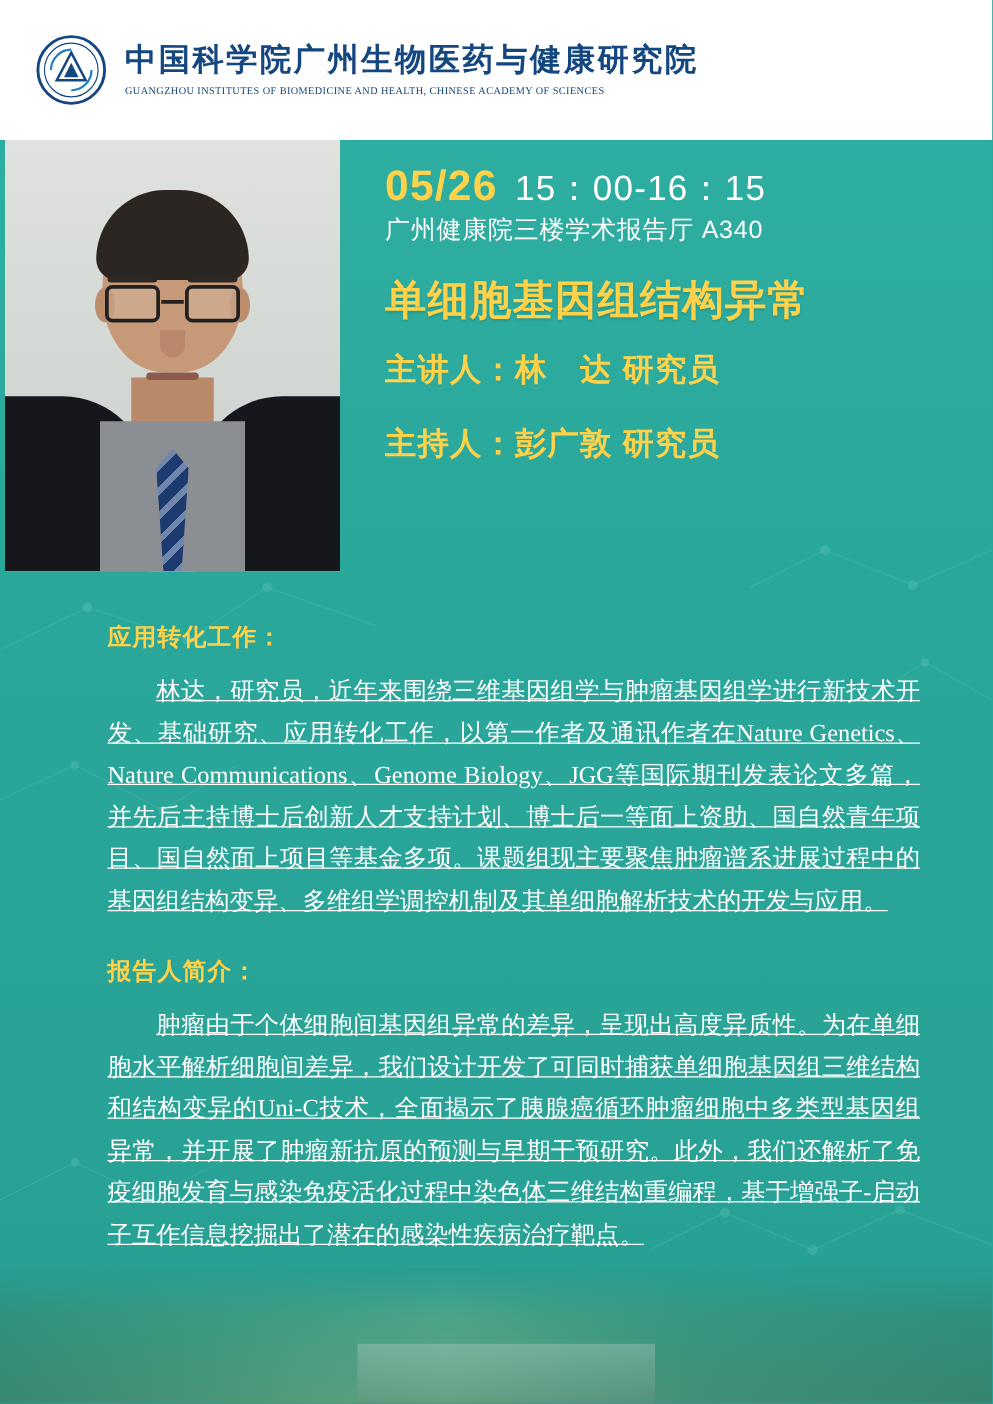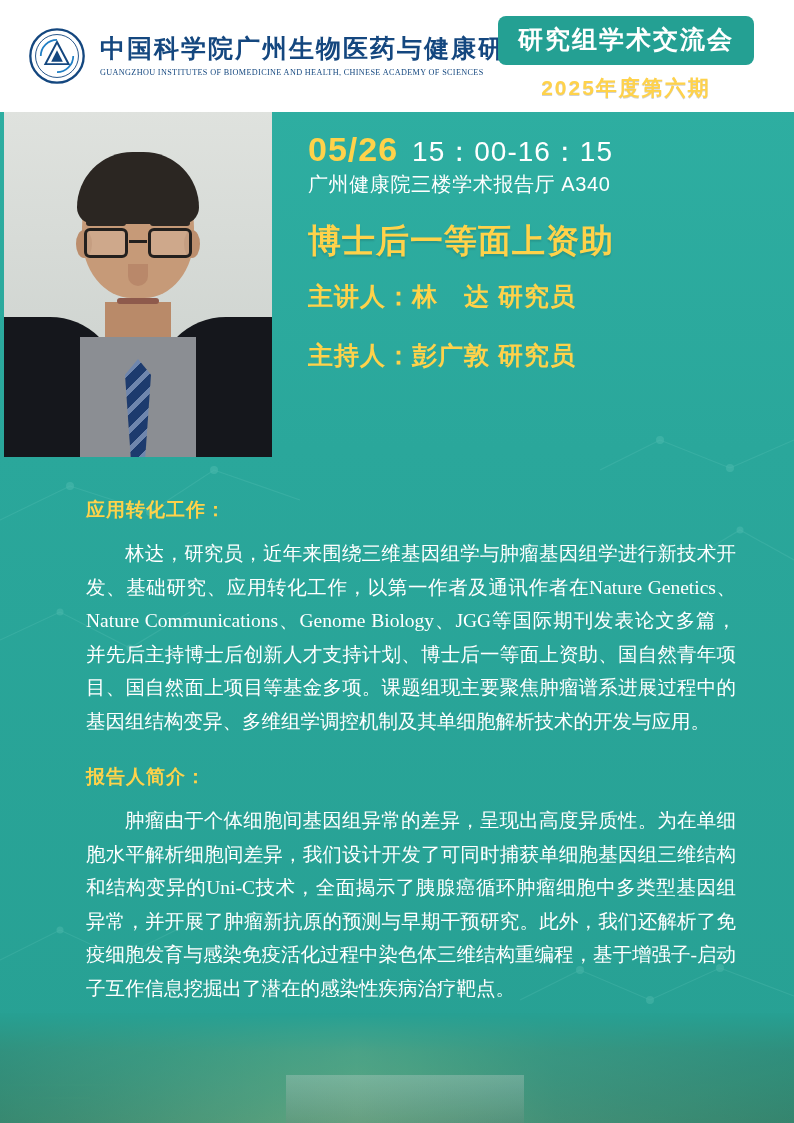--- a/index.html
+++ b/index.html
@@ -200,20 +200,21 @@
     margin-bottom: 14px;
     font-family: "Liberation Serif", serif;
   }
   .sec-body {
     font-family: "Liberation Serif", serif;
     font-size: 19.5px;
     line-height: 1.72;
     text-indent: 2em;
     text-align: justify;
     color: #ffffff;
+    text-decoration: underline;
   }
   .gap { height: 26px; }
 </style>
 </head>
 <body>
 
 <div class="poster">
 
   <svg class="deco-lines" viewBox="0 0 794 1123" preserveAspectRatio="none">
     <g stroke="#7fd6cb" stroke-width="1.1" fill="none" opacity="0.55">
@@ -256,24 +257,20 @@
         <path d="M50 40 L60 60 L40 60 Z" fill="#14477f"></path>
         <path d="M22 50 A28 28 0 0 1 50 22" fill="none" stroke="#1f7ec4" stroke-width="3"></path>
         <path d="M78 50 A28 28 0 0 1 50 78" fill="none" stroke="#1f7ec4" stroke-width="3"></path>
       </svg>
       <div>
         <div class="logo-text-cn">中国科学院广州生物医药与健康研究院</div>
         <div class="logo-text-en">GUANGZHOU INSTITUTES OF BIOMEDICINE AND HEALTH, CHINESE ACADEMY OF SCIENCES</div>
       </div>
     </div>
 
-    <div class="header-right">
-      <div class="series-badge">研究组学术交流会</div>
-      <div class="series-issue">2025年度第六期</div>
-    </div>
   </div>
 
   <div class="hero">
 
     <div class="portrait">
       <div class="p-bg"></div>
       <div class="p-suit-l"></div>
       <div class="p-suit-r"></div>
       <div class="p-neck"></div>
       <div class="p-shirt"></div>
@@ -291,21 +288,21 @@
       <div class="p-mouth"></div>
     </div>
 
     <div class="hero-info">
       <div class="row-date">
         <div class="date-big">05/26</div>
         <div class="time-txt">15：00-16：15</div>
       </div>
       <div class="venue">广州健康院三楼学术报告厅 A340</div>
       <div class="talk-title">
-        <div>博士后一等面上资助</div>
+        <div>单细胞基因组结构异常</div>
       </div>
       <div class="speaker">主讲人：林　达  研究员</div>
       <div class="host">主持人：彭广敦  研究员</div>
     </div>
   </div>
 
   <div class="body-sec">
     <div class="sec-head">应用转化工作：</div>
     <div class="sec-body">林达，研究员，近年来围绕三维基因组学与肿瘤基因组学进行新技术开发、基础研究、应用转化工作，以第一作者及通讯作者在Nature Genetics、Nature Communications、Genome Biology、JGG等国际期刊发表论文多篇，并先后主持博士后创新人才支持计划、博士后一等面上资助、国自然青年项目、国自然面上项目等基金多项。课题组现主要聚焦肿瘤谱系进展过程中的基因组结构变异、多维组学调控机制及其单细胞解析技术的开发与应用。</div>
 

